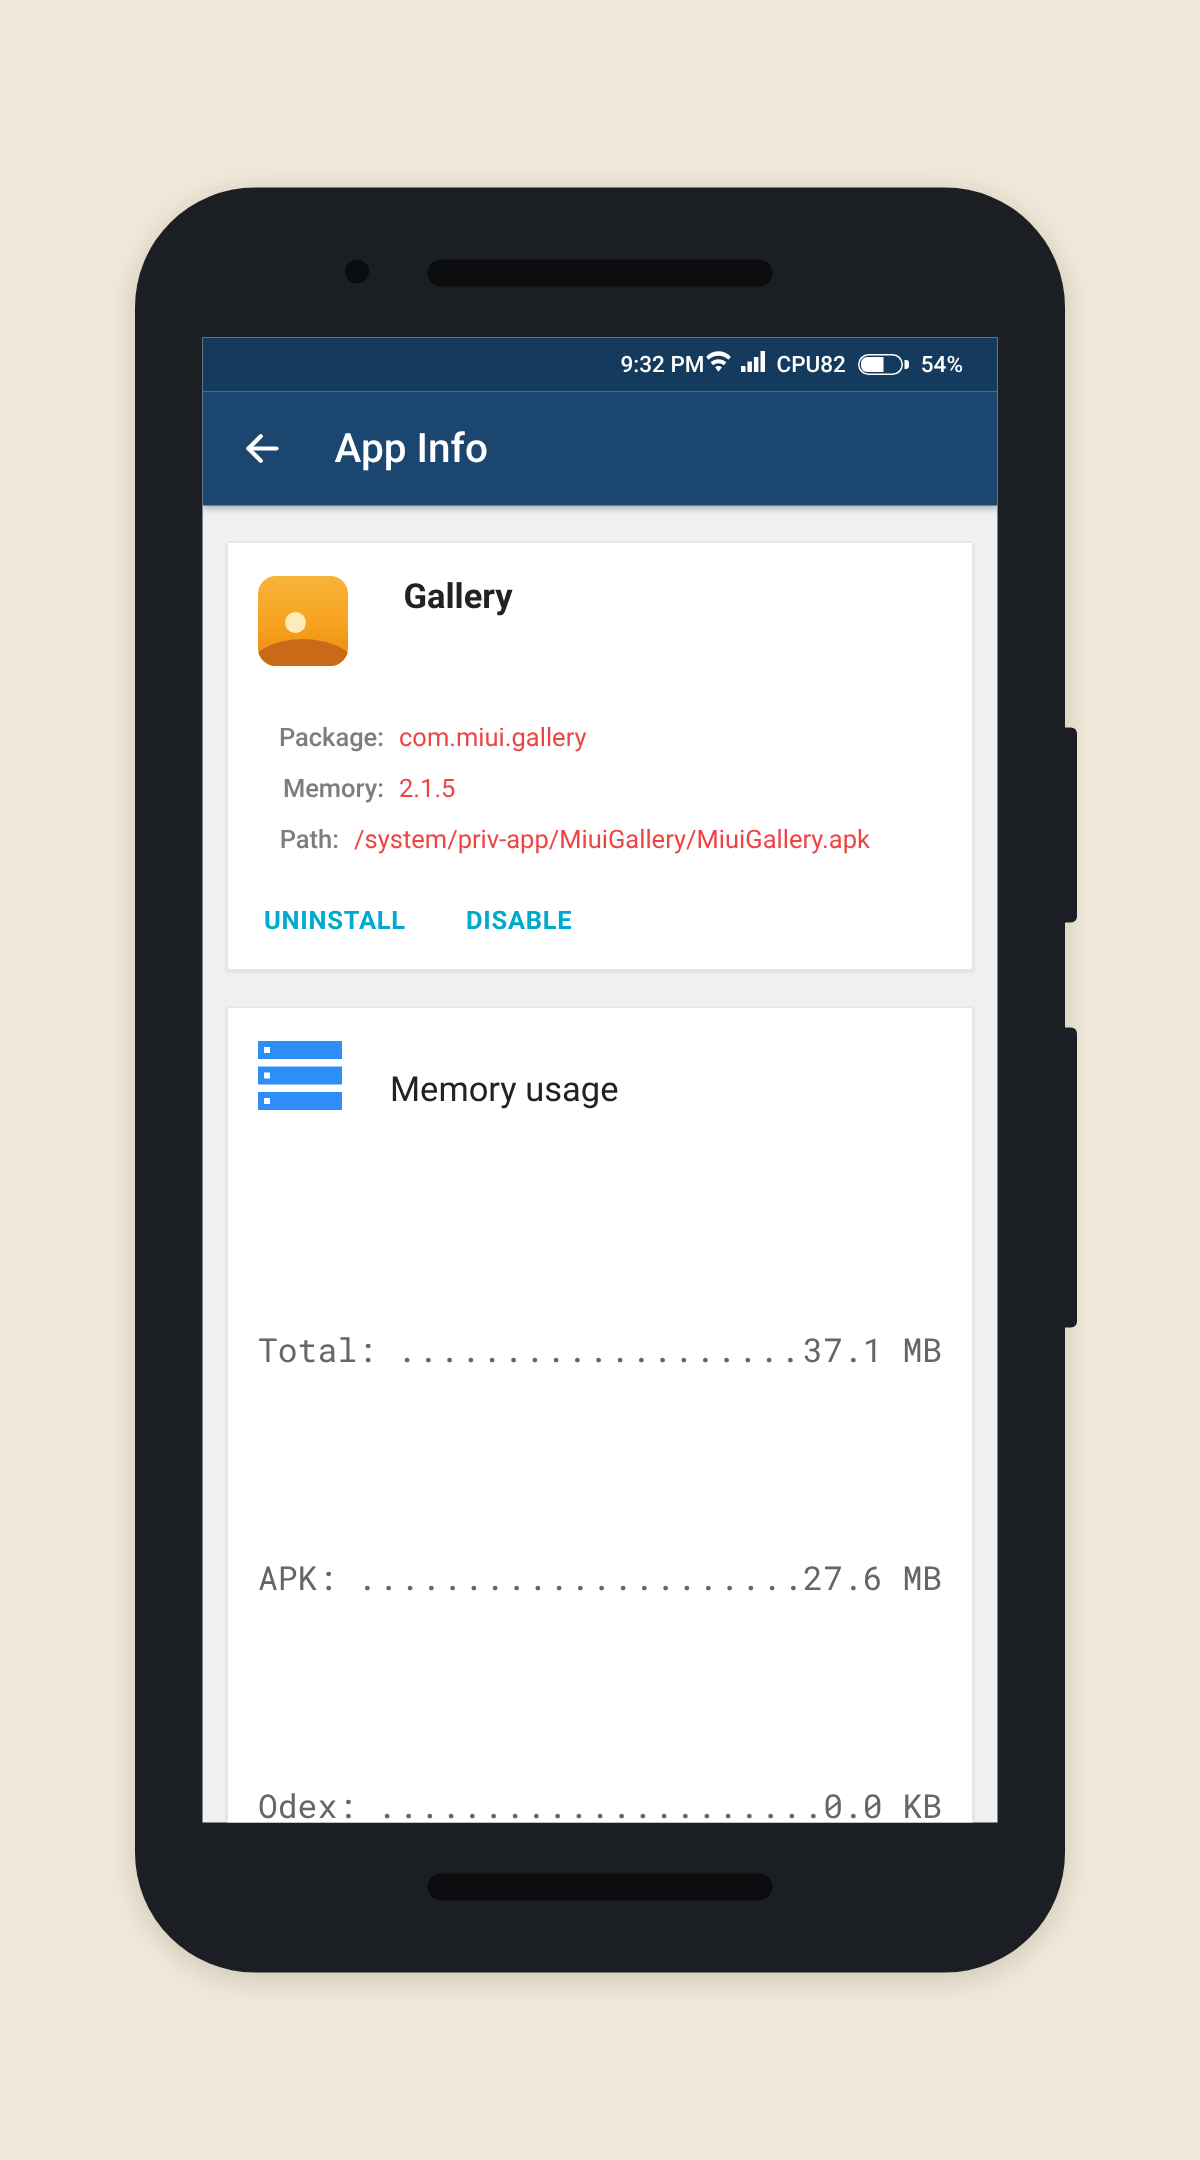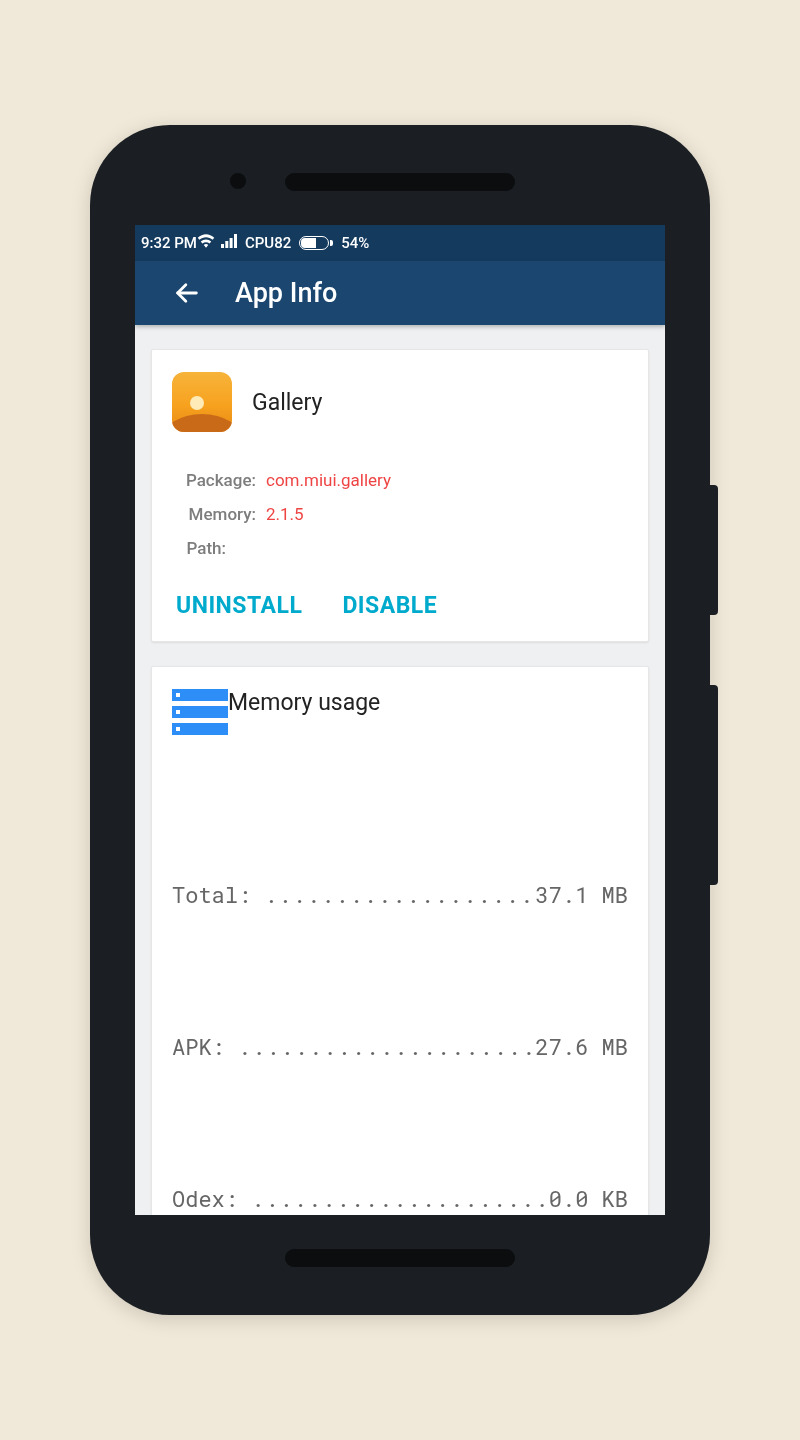--- a/index.html
+++ b/index.html
@@ -82,22 +82,22 @@
     position: relative;
   }
 
   
   .status-bar {
     height: 36px;
     background: #143a5e;
     color: #fff;
     display: flex;
     align-items: center;
-    justify-content: flex-start;
-    padding: 0 6px;
+    justify-content: flex-end;
+    padding: 0 23px;
     font-size: 15px;
     font-weight: 500;
   }
   .status-right { display: flex; align-items: center; gap: 8px; }
   .status-icons { display: flex; align-items: center; gap: 6px; }
   .wifi-icon, .signal-icon { display: inline-block; }
   .battery {
     display: inline-flex;
     align-items: center;
   }
@@ -122,26 +122,26 @@
   .battery-fill {
     position: absolute;
     left: 1px; top: 1px; bottom: 1px;
     width: 54%;
     background: #fff;
     border-radius: 4px 0 0 4px;
   }
 
   
   .app-bar {
-    height: 64px;
+    height: 76px;
     background: #1a466f;
     color: #fff;
     display: flex;
     align-items: center;
-    padding: 0 32px;
+    padding: 0 20px;
     gap: 28px;
     box-shadow: 0 2px 4px rgba(0,0,0,0.25);
   }
   .back-btn {
     width: 40px; height: 40px;
     display: flex; align-items: center; justify-content: center;
     cursor: pointer;
   }
   .app-bar-title {
     font-size: 27px;
@@ -159,23 +159,24 @@
     background: #fff;
     border-radius: 2px;
     border: 1px solid #e6e6e6;
     box-shadow: 0 1px 2px rgba(0,0,0,0.08);
     padding: 22px 20px;
   }
 
   
   .app-header-row {
     display: flex;
-    align-items: center;
-    gap: 20px;
+    align-items: flex-start;
+    gap: 37px;
     margin-bottom: 38px;
+    font-weight: bold;
   }
   .app-icon {
     width: 60px; height: 60px;
     border-radius: 12px;
     background: linear-gradient(#f7b33a 0%, #f7a21f 55%, #e88912 100%);
     position: relative;
     overflow: hidden;
   }
   .app-icon .sun {
     position: absolute;
@@ -209,30 +210,31 @@
   .kv-value { color: #ef4444; word-break: break-all; }
 
   .card-actions {
     display: flex;
     gap: 40px;
     margin-top: 34px;
     padding-left: 4px;
   }
   .flat-btn {
     color: #00aacc;
-    font-size: 23px;
+    font-size: 17px;
     font-weight: 700;
     letter-spacing: 0.5px;
     cursor: pointer;
   }
 
   
   .mem-header {
     display: flex;
-    align-items: flex-start;
+    align-items: flex-end;
+    gap: 32px;
     margin-bottom: 34px;
   }
   .mem-icon {
     width: 56px;
     display: flex;
     flex-direction: column;
     gap: 5px;
   }
   .mem-bar {
     height: 12px;
@@ -324,20 +326,21 @@
         <div class="kv-row">
           <span class="kv-label">Package:</span>
           <span class="kv-value">com.miui.gallery</span>
         </div>
         <div class="kv-row">
           <span class="kv-label">Memory:</span>
           <span class="kv-value">2.1.5</span>
         </div>
         <div class="kv-row" style="margin-bottom:0;">
           <span class="kv-label" style="min-width:54px;">Path:</span>
+          <span class="kv-value">/system/priv-app/MiuiGallery/MiuiGallery.apk</span>
         </div>
 
         <div class="card-actions">
           <span class="flat-btn">UNINSTALL</span>
           <span class="flat-btn">DISABLE</span>
         </div>
       </div>
 
       <div class="card" style="padding-bottom:30px;">
         <div class="mem-header">

